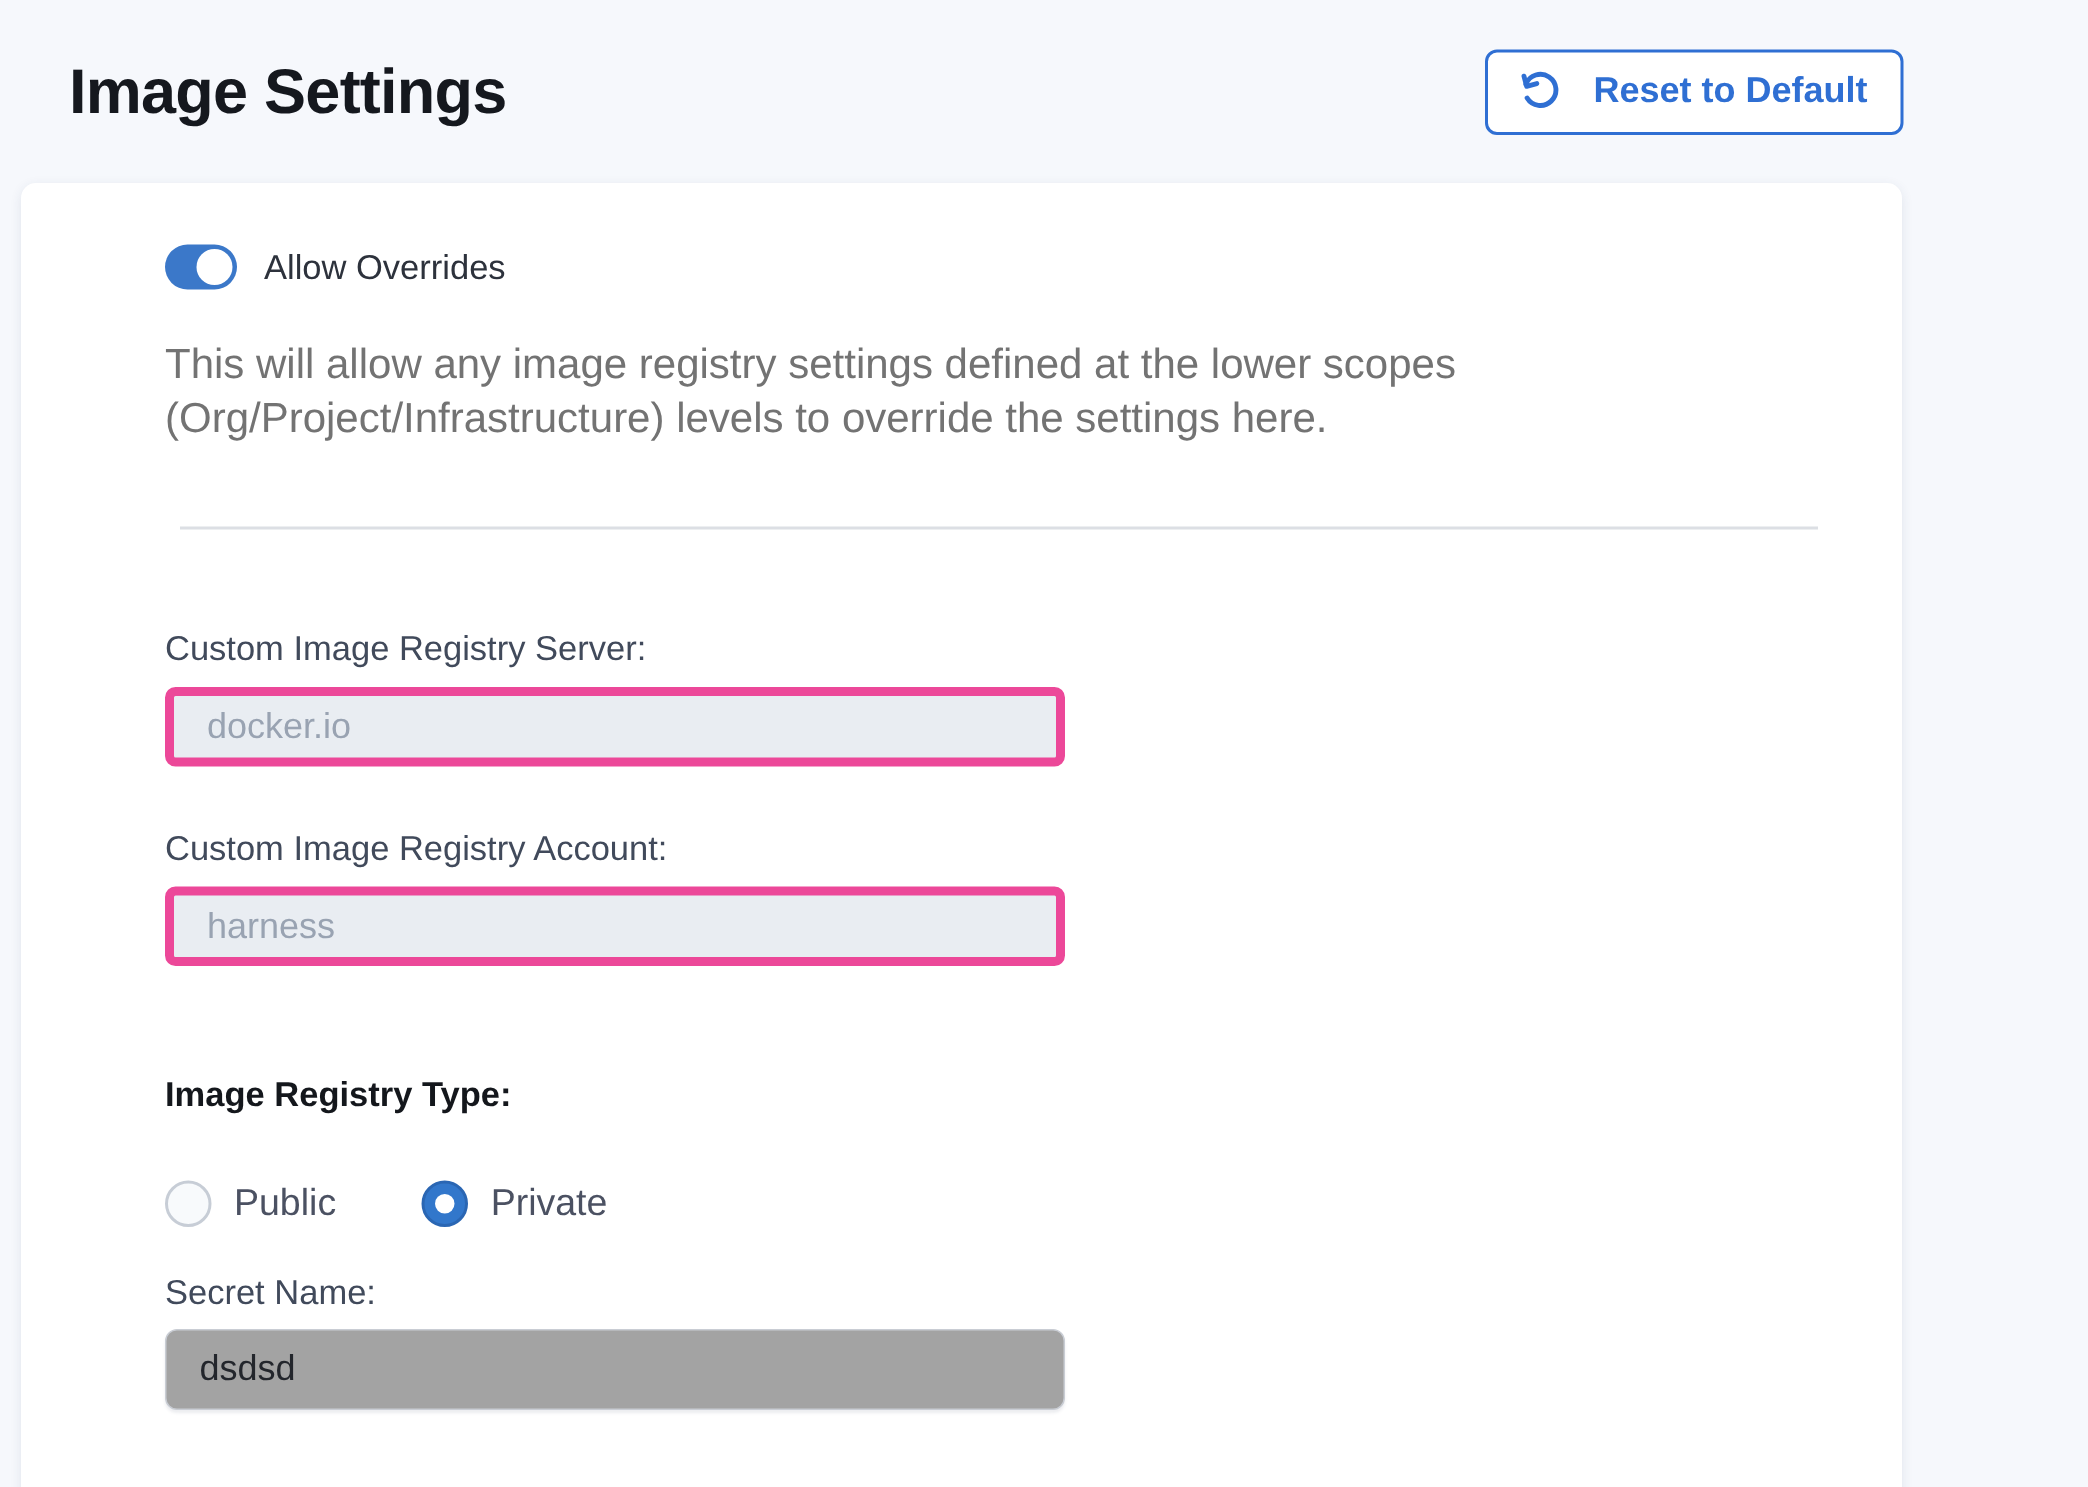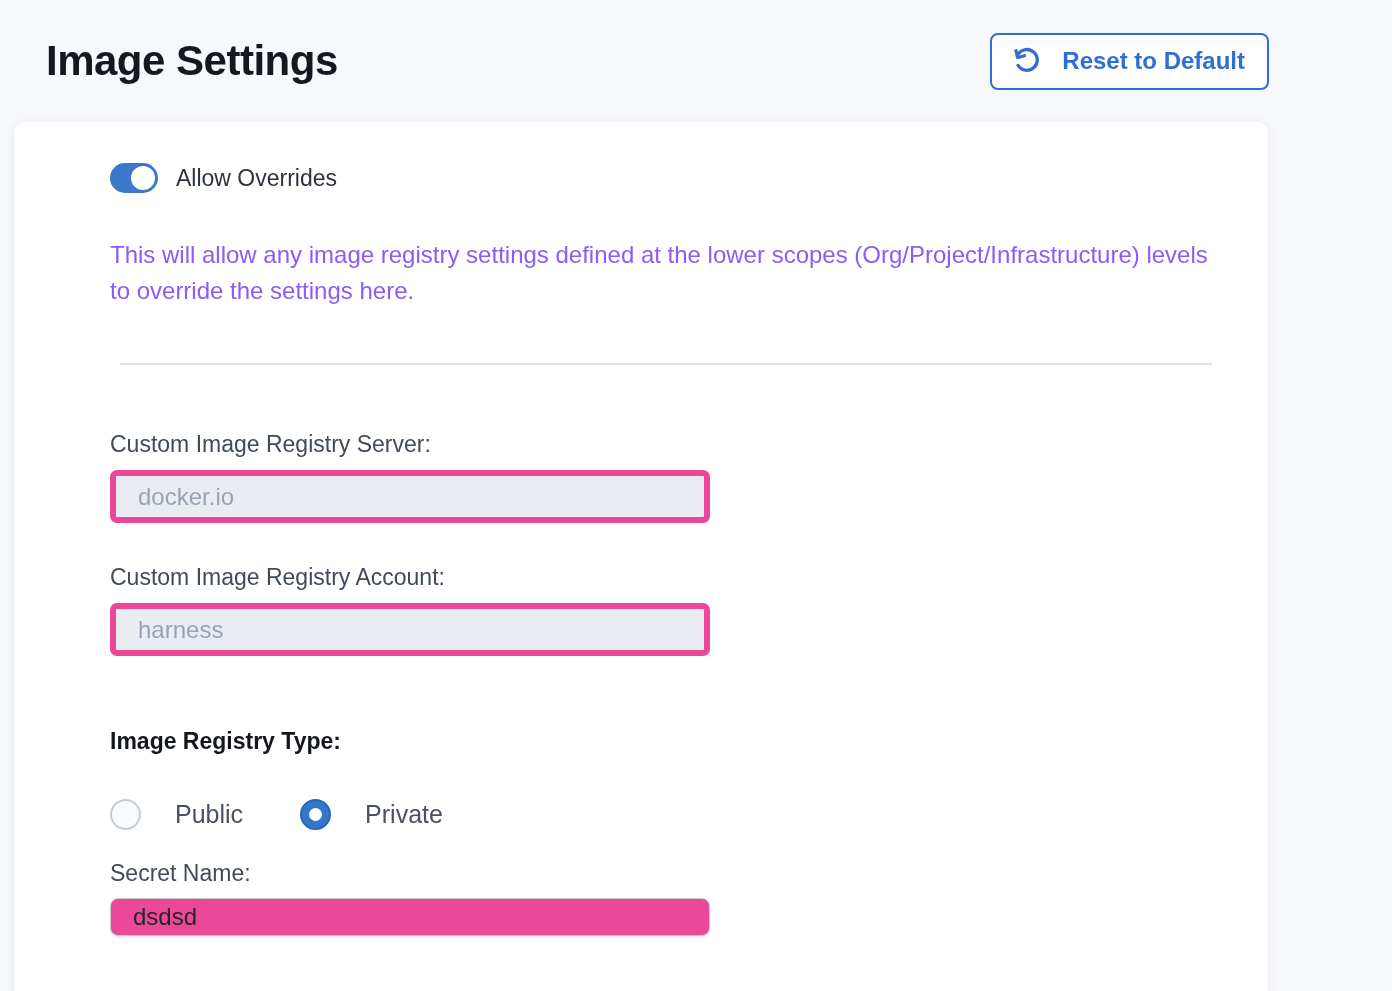--- a/index.html
+++ b/index.html
@@ -69,24 +69,24 @@
     width: 24px; height: 24px;
     background: #ffffff;
     border-radius: 50%;
   }
   .toggle-label {
     font-size: 23px;
     color: #2d323c;
   }
   
   .description {
-    margin-top: 44px;
-    font-size: 24px;
+    margin-top: 32px;
+    font-size: 28px;
     line-height: 36px;
-    color: #8b5cf6;
+    color: #737373;
     max-width: 1115px;
   }
   
   .divider {
     margin: 54px 0 0 10px;
     width: 1092px;
     height: 0;
     border-top: 2px solid #dcdfe4;
   }
   
@@ -122,21 +122,21 @@
   
   .radio-row {
     margin-top: 44px;
     display: flex;
     align-items: center;
     gap: 57px;
   }
   .radio-option {
     display: flex;
     align-items: center;
-    gap: 34px;
+    gap: 15px;
     cursor: pointer;
   }
   .radio-circle {
     width: 31px; height: 31px;
     border-radius: 50%;
     flex: 0 0 auto;
   }
   .radio-circle.unselected {
     background: #f8fafc;
     border: 2px solid #c7cdd6;
@@ -154,24 +154,24 @@
     background: #ffffff;
     border-radius: 50%;
   }
   .radio-label {
     font-size: 25px;
     color: #4b5162;
   }
   .secret-label { margin-top: 30px; }
   .text-input.editable {
     margin-top: 11px;
-    background: #ec4899;
+    background: #a3a3a3;
     border: 1.5px solid #c9cdd4;
     color: #23262c;
-    height: 38px;
+    height: 54px;
     border-radius: 8px;
     box-shadow: 0 2px 2px rgba(100,110,130,0.12);
   }
 </style>
 </head>
 <body>
 
 <div class="header">
   <h1 class="page-title">Image Settings</h1>
   <button class="reset-btn">

